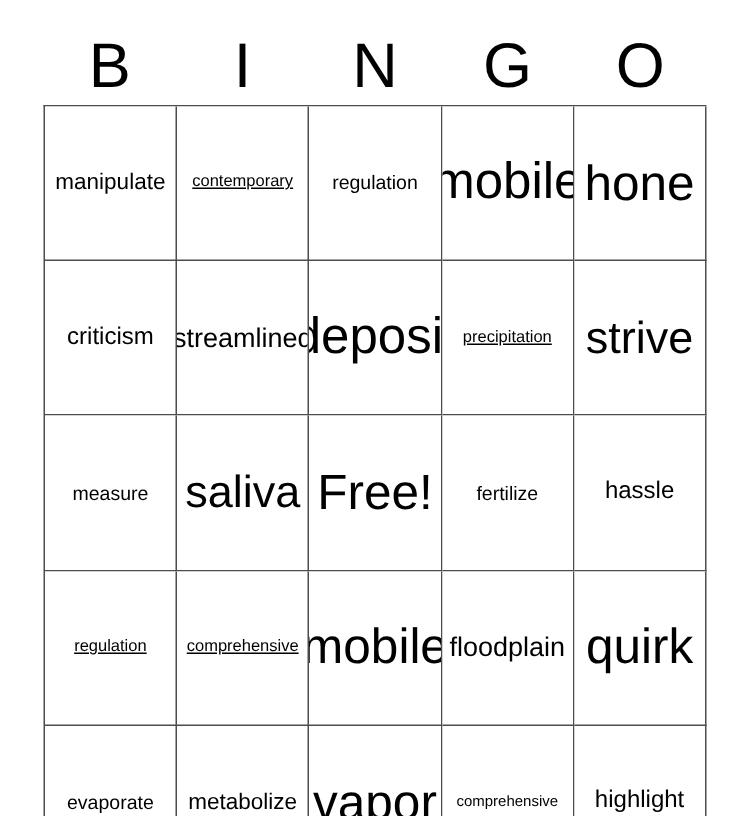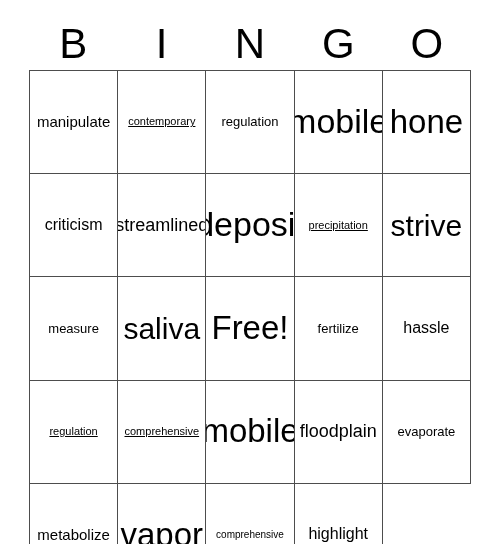--- a/index.html
+++ b/index.html
@@ -150,20 +150,23 @@
     </div>
     <div class="cell">
       <span class="cell-text s-tiny">comprehensive</span>
     </div>
     <div class="cell">
       <span class="cell-text s-xxl">mobile</span>
     </div>
     <div class="cell">
       <span class="cell-text s-xxs">floodplain</span>
     </div>
+    <div class="cell">
+      <span class="cell-text s-xxl">quirk</span>
+    </div>
 
     <div class="cell">
       <span class="cell-text s-sm">evaporate</span>
     </div>
     <div class="cell">
       <span class="cell-text s-xs">metabolize</span>
     </div>
     <div class="cell">
       <span class="cell-text s-xxl">vapor</span>
     </div>

